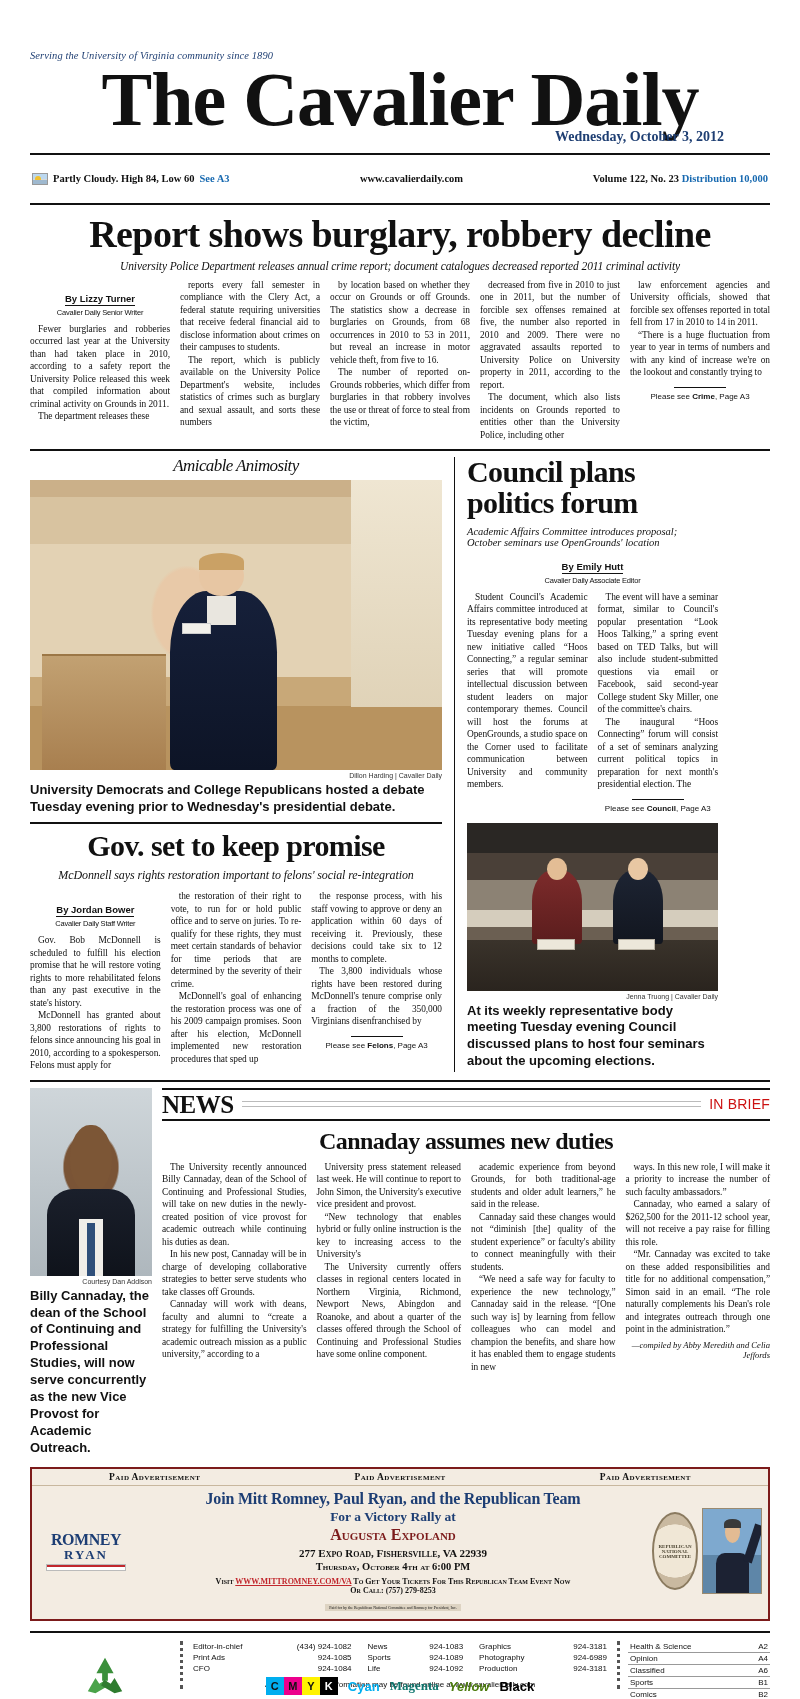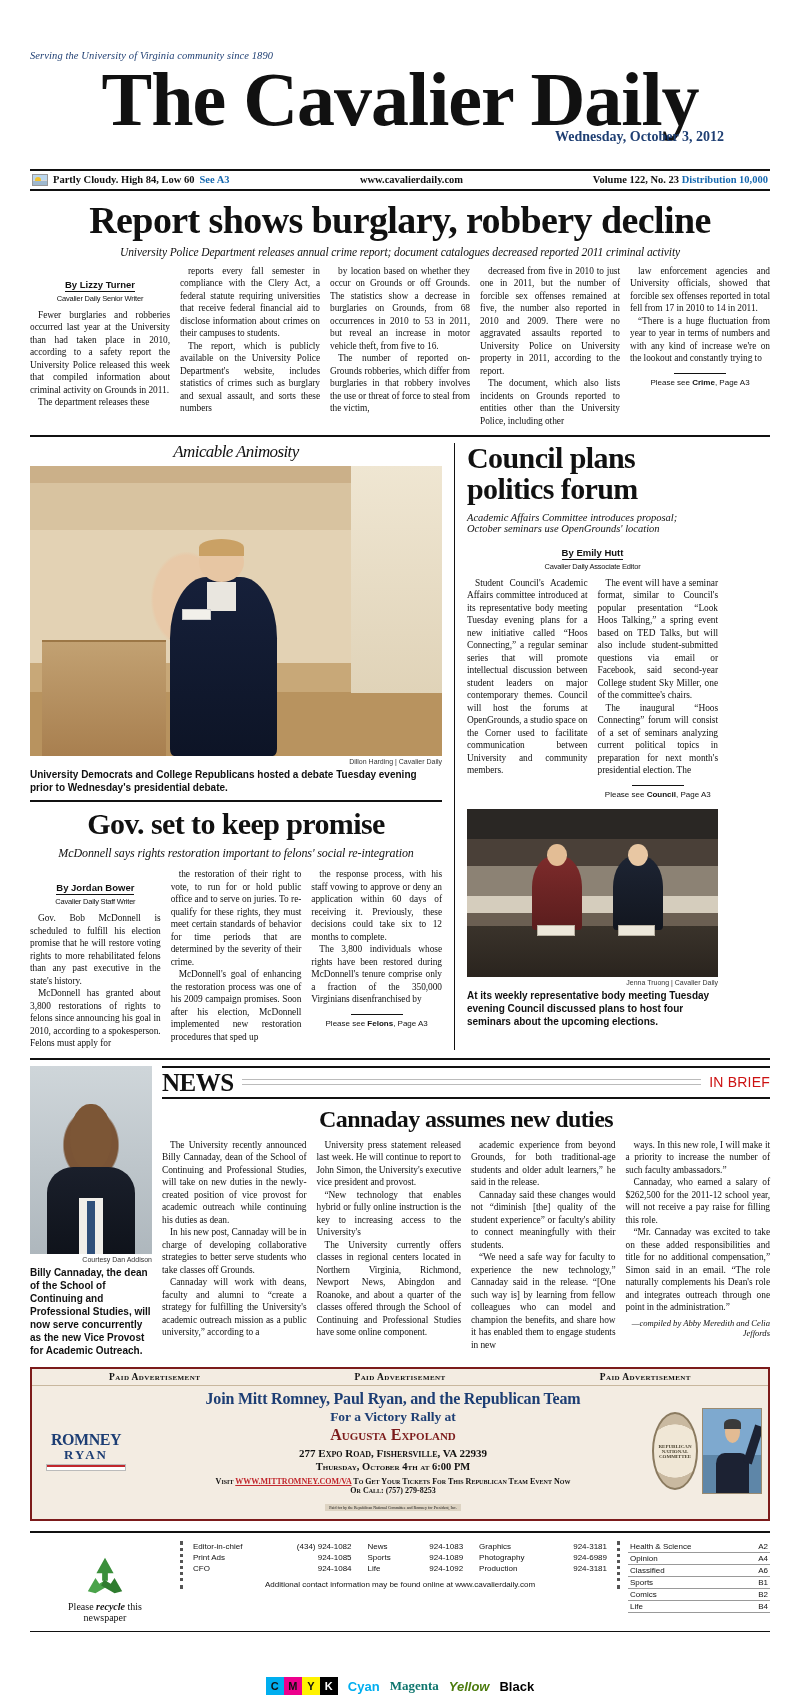--- a/index.html
+++ b/index.html
@@ -35,24 +35,24 @@
   }
   .masthead-date {
     text-align: right;
     font-weight: 700;
     font-size: 14px;
     color: #1f3f73;
     margin-top: -6px;
     padding-right: 46px;
   }
   .infobar {
-    margin-top: 24px;
+    margin-top: 8px;
     border-top: 2.5px solid #111;
     border-bottom: 2.5px solid #111;
-    padding: 3px 2px;
+    padding: 18px 2px;
     display: flex;
     align-items: center;
     font-size: 10.5px;
     font-weight: 700;
   }
   .infobar .left { flex: 1.15; display:flex; align-items:center; gap:5px; }
   .infobar .mid  { flex: 1; text-align:center; }
   .infobar .right{ flex: 1.05; text-align:right; }
   .blue { color:#1769b0; }
   .wx-icon {
@@ -109,21 +109,21 @@
   .jump b { font-weight:700; }
 
   
   .photo { position:relative; overflow:hidden; }
   .credit {
     text-align:right; font-family:"Liberation Sans", sans-serif;
     font-size:7px; color:#333; margin-top:2px;
   }
   .caption {
     font-family:"Liberation Sans", sans-serif; font-weight:700;
-    font-size:10px; line-height:1.3; margin-top:3px;
+    font-size:13px; line-height:1.3; margin-top:3px;
   }
 
   
   .ph-debate {
     height:290px;
     background:
       radial-gradient(ellipse 60px 80px at 38% 46%, #e8c9a8 0 55%, rgba(232,201,168,0) 60%),
       linear-gradient(#cbb089 0 6%, #d8c3a0 6% 22%, #e3d2b4 22% 68%, #c8a878 68% 78%, #b8935f 78% 100%);
     position:relative;
   }

